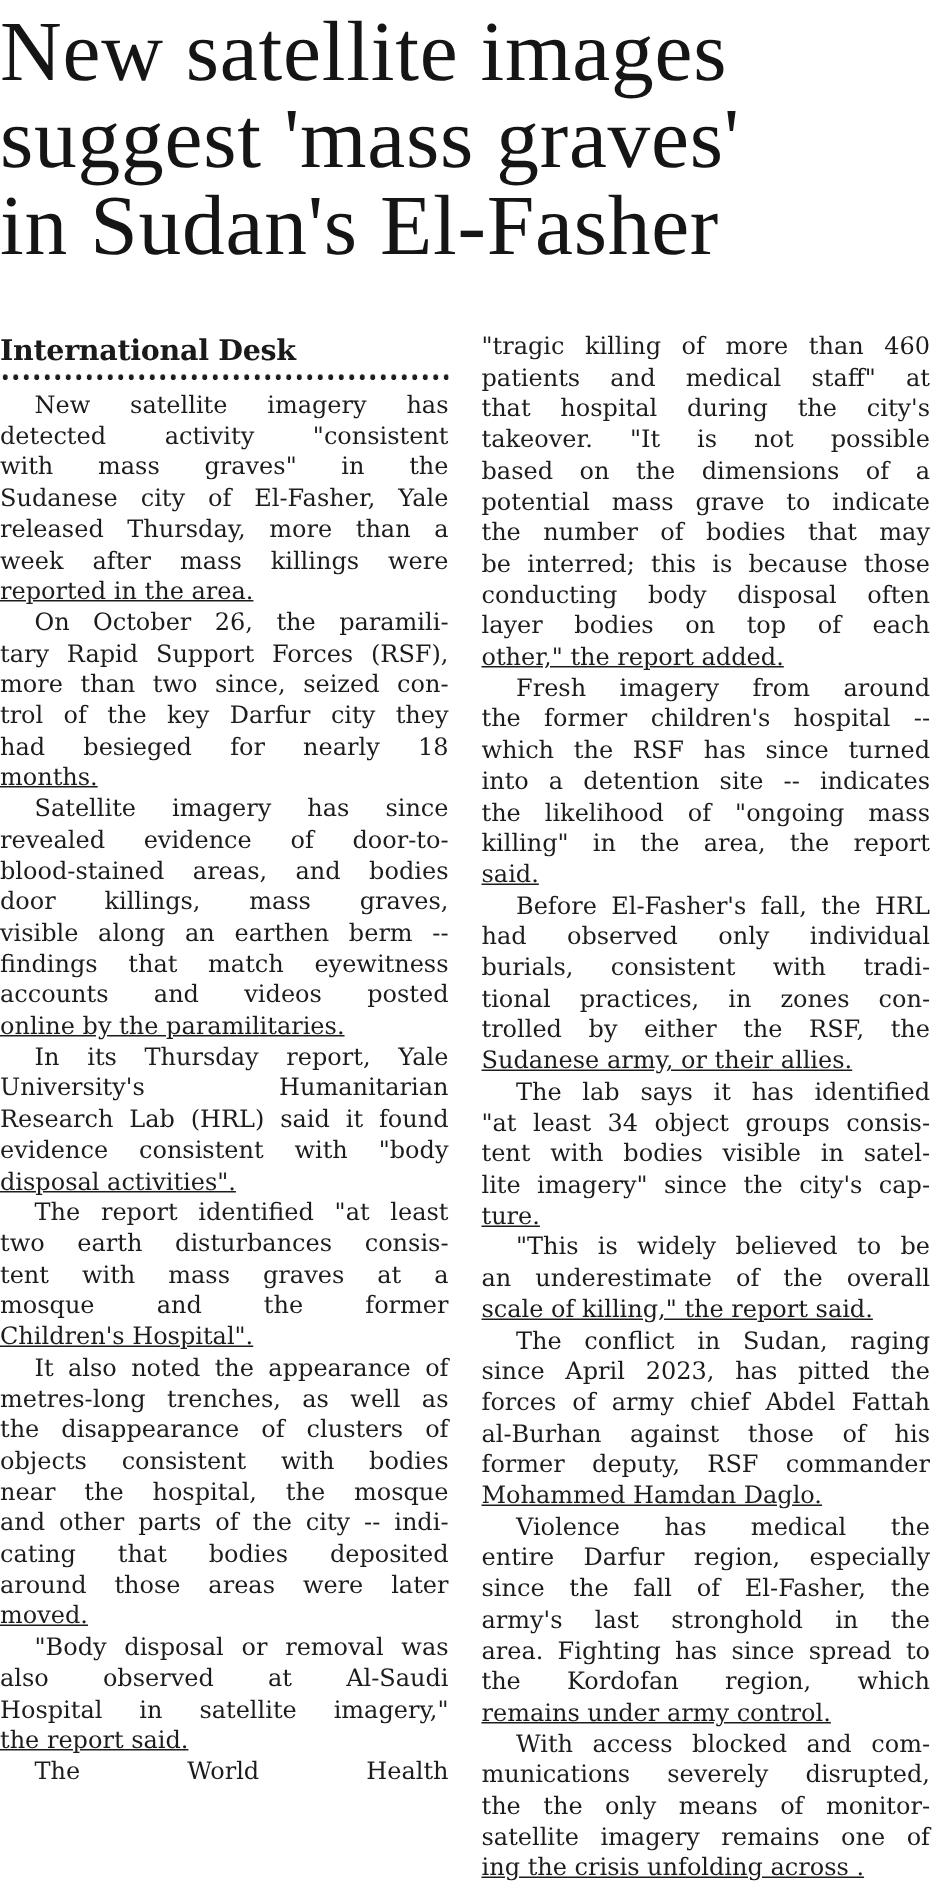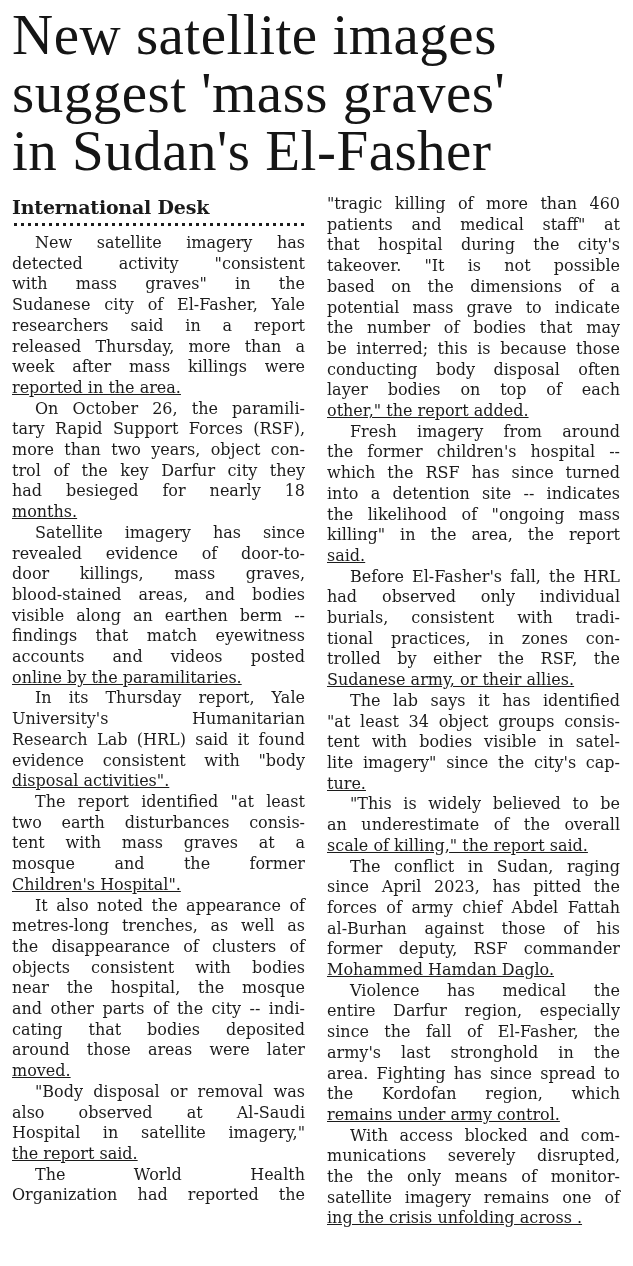--- a/index.html
+++ b/index.html
@@ -7,35 +7,35 @@
   body {
     width: 633px;
     height: 1266px;
     overflow: hidden;
     font-family: "DejaVu Serif", serif;
     color: #1c1c1c;
   }
   .page {
     width: 633px;
     height: 1099px;
-    padding: 6px 13px 0 12px;
+    padding: 6px 13px 0 0;
     background: #ffffff;
   }
   .headline {
     font-family: "Liberation Serif", serif;
     font-weight: 400;
     font-size: 57px;
     line-height: 58px;
     letter-spacing: 0.5px;
     color: #151515;
   }
   .body-area {
     display: flex;
     gap: 22px;
-    margin-top: 14px;
+    margin-top: 41px;
     justify-content: center;
   }
   .column {
     flex: 1 1 0;
     min-width: 0;
   }
   .byline {
     font-family: "DejaVu Serif", serif;
     font-weight: 700;
     font-size: 19px;
@@ -78,38 +78,37 @@
 
     <div class="column">
       <div class="byline">International Desk</div>
       <div class="dotted-rule"></div>
       <div>
           <div class="paragraph">
             <div class="line indent">New satellite imagery has</div>
             <div class="line">detected activity "consistent</div>
             <div class="line">with mass graves" in the</div>
             <div class="line">Sudanese city of El-Fasher, Yale</div>
-            <div class="line">researchers said in a report</div>
             <div class="line">released Thursday, more than a</div>
             <div class="line">week after mass killings were</div>
             <div class="line last">reported in the area.</div>
           </div>
           <div class="paragraph">
             <div class="line indent">On October 26, the paramili-</div>
             <div class="line">tary Rapid Support Forces (RSF),</div>
-            <div class="line">more than two years, object con-</div>
+            <div class="line">more than two since, seized con-</div>
             <div class="line">trol of the key Darfur city they</div>
             <div class="line">had besieged for nearly 18</div>
             <div class="line last">months.</div>
           </div>
           <div class="paragraph">
             <div class="line indent">Satellite imagery has since</div>
             <div class="line">revealed evidence of door-to-</div>
+            <div class="line">blood-stained areas, and bodies</div>
             <div class="line">door killings, mass graves,</div>
-            <div class="line">blood-stained areas, and bodies</div>
             <div class="line">visible along an earthen berm --</div>
             <div class="line">findings that match eyewitness</div>
             <div class="line">accounts and videos posted</div>
             <div class="line last">online by the paramilitaries.</div>
           </div>
           <div class="paragraph">
             <div class="line indent">In its Thursday report, Yale</div>
             <div class="line">University's Humanitarian</div>
             <div class="line">Research Lab (HRL) said it found</div>
             <div class="line">evidence consistent with "body</div>
@@ -134,21 +133,20 @@
             <div class="line last">moved.</div>
           </div>
           <div class="paragraph">
             <div class="line indent">"Body disposal or removal was</div>
             <div class="line">also observed at Al-Saudi</div>
             <div class="line">Hospital in satellite imagery,"</div>
             <div class="line last">the report said.</div>
           </div>
           <div class="paragraph">
             <div class="line indent">The World Health</div>
-            <div class="line">Organization had reported the</div>
           </div>
         </div>
     </div>
 
     <div class="column">
       <div>
           <div class="paragraph">
             <div class="line">"tragic killing of more than 460</div>
             <div class="line">patients and medical staff" at</div>
             <div class="line">that hospital during the city's</div>

